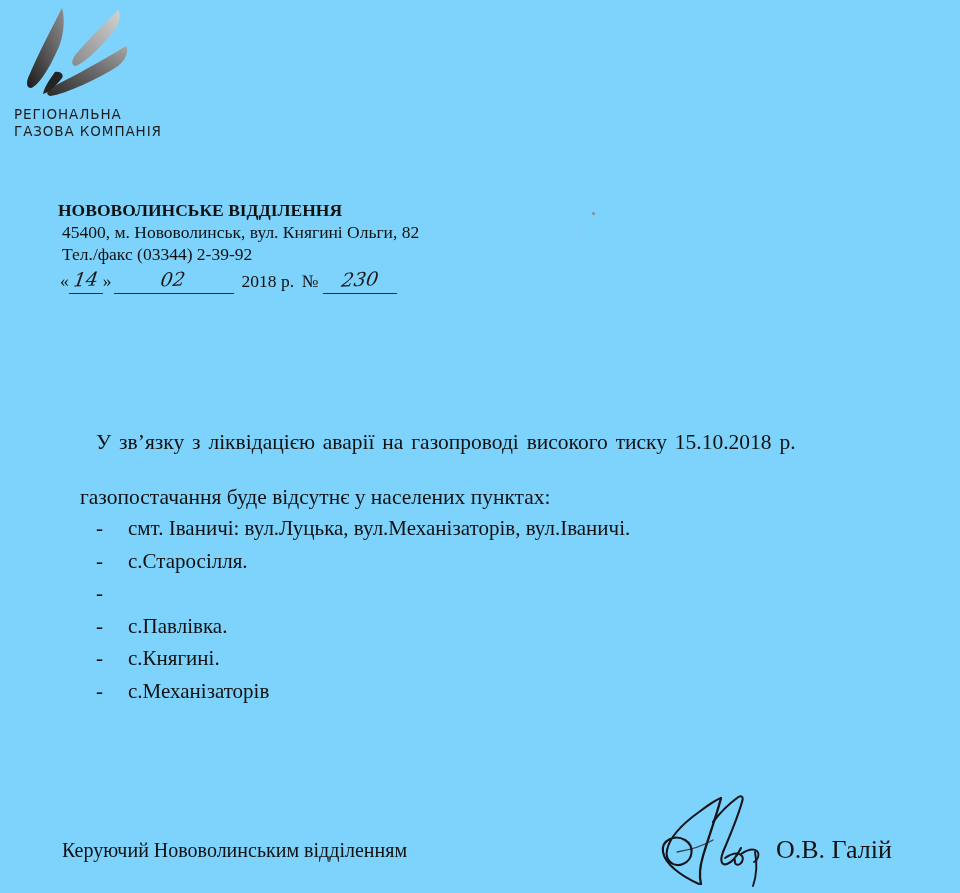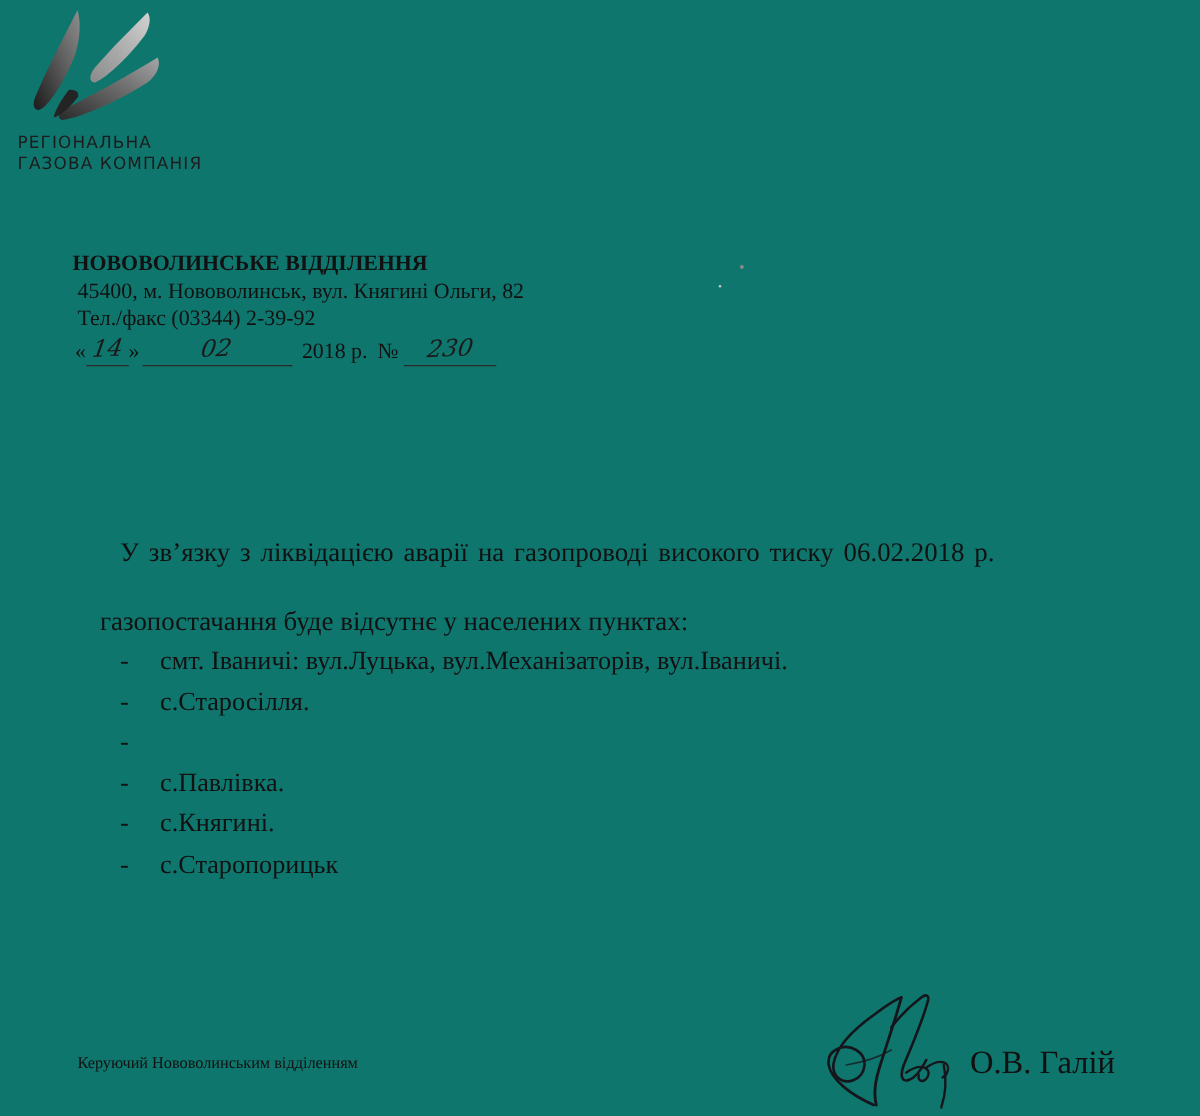--- a/index.html
+++ b/index.html
@@ -10,21 +10,21 @@
   }
   body {
     font-family: "Liberation Serif", serif;
     color: #111111;
   }
   #page {
     position: relative;
     width: 960px;
     height: 893px;
     overflow: hidden;
-    background: #0f766e;
+    background: #7dd3fc;
   }
 
   
   #letterhead {
     position: absolute;
     left: 14px;
     top: 6px;
     width: 230px;
   }
   #logo-mark {
@@ -150,21 +150,21 @@
     position: absolute;
     left: 62px;
     top: 836px;
     width: 880px;
     height: 34px;
   }
   #signer-title {
     position: absolute;
     left: 0;
     top: 0;
-    font-size: 13px;
+    font-size: 20px;
     line-height: 28px;
     white-space: nowrap;
   }
   #signer-name {
     position: absolute;
     left: 714px;
     top: 0;
     font-size: 26px;
     line-height: 28px;
     white-space: nowrap;
@@ -241,21 +241,21 @@
       </span>
       <span style="margin-left:8px">2018 р.</span>
       <span style="margin-left:8px">№</span>
       <span class="rule" id="rule-num">
         <span class="hand">230</span>
       </span>
     </div>
   </div>
 
   <div id="body-text">
-    <p id="para-1">У зв’язку з ліквідацією аварії на газопроводі високого тиску 06.02.2018 р.</p>
+    <p id="para-1">У зв’язку з ліквідацією аварії на газопроводі високого тиску 15.10.2018 р.</p>
     <p id="para-1-tail">газопостачання буде відсутнє у населених пунктах:</p>
   </div>
 
   <ul id="settlement-list">
     <li>
       <span class="bullet-dash">-</span>
       <span>смт. Іваничі: вул.Луцька, вул.Механізаторів, вул.Іваничі.</span>
     </li>
     <li>
       <span class="bullet-dash">-</span>
@@ -267,21 +267,21 @@
     <li>
       <span class="bullet-dash">-</span>
       <span>с.Павлівка.</span>
     </li>
     <li>
       <span class="bullet-dash">-</span>
       <span>с.Княгині.</span>
     </li>
     <li>
       <span class="bullet-dash">-</span>
-      <span>с.Старопорицьк</span>
+      <span>с.Механізаторів</span>
     </li>
   </ul>
 
   <div id="signature-row">
     <span id="signer-title">Керуючий Нововолинським відділенням</span>
     <svg id="signature-mark" viewBox="0 0 150 100">
       <g fill="none" stroke="#15151c" stroke-linecap="round" stroke-linejoin="round">
         <path d="M62 92 C44 84 28 72 26 60 C24 48 38 42 48 48 C58 54 56 68 46 72 C36 76 28 68 30 58
                  C33 44 48 30 62 20 C70 14 78 8 84 6" stroke-width="2.1"></path>
         <path d="M84 6 C80 22 72 44 66 64 C63 74 62 84 64 92" stroke-width="2.3"></path>

